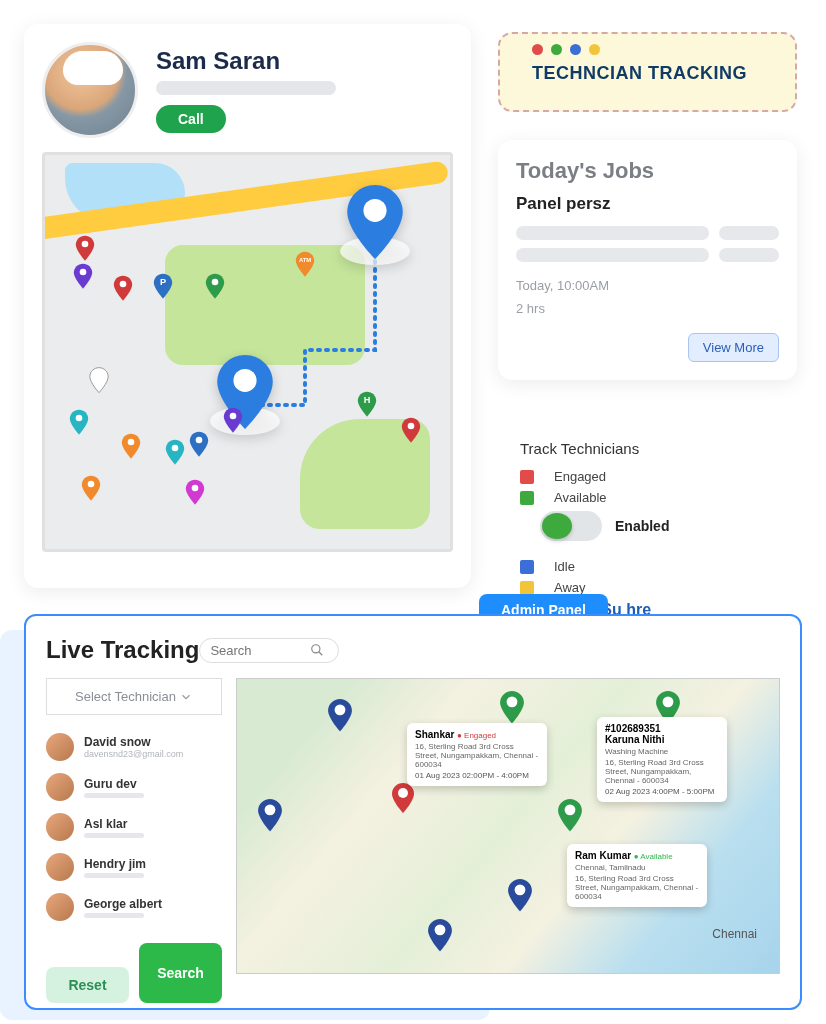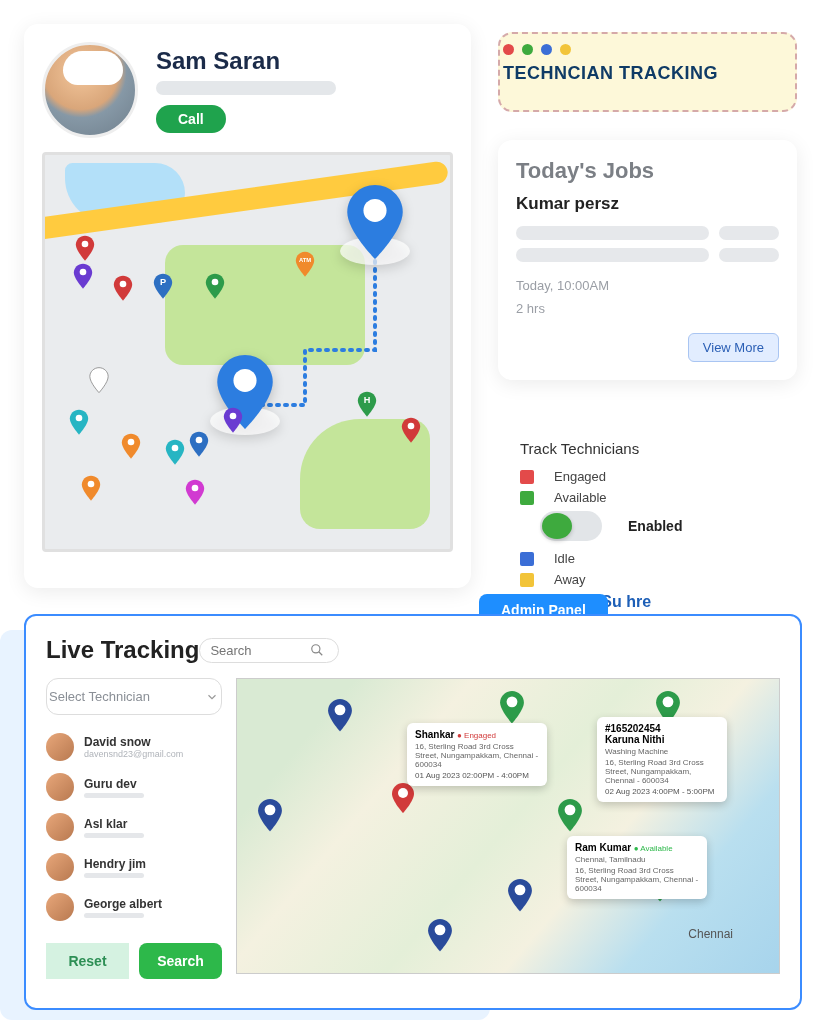--- a/index.html
+++ b/index.html
@@ -20,69 +20,69 @@
 .park3 { position:absolute; bottom:20px; right:20px; width:130px; height:110px; background:#c4e59a; border-radius:60px 20px 20px 20px; }
 .road-y { position:absolute; top:40px; right:0; width:500px; height:22px; background:#ffcb3f; border-radius:12px; transform:rotate(-8deg); }
 .pin { position:absolute; width:20px; height:28px; }
 .pin svg { width:100%; height:100%; }
 .big-pin { position:absolute; width:56px; height:74px; filter:drop-shadow(0 4px 6px rgba(0,0,0,.2)); }
 .big-pin svg { width:100%; height:100%; }
 .big-pin .pulse { position:absolute; bottom:-6px; left:50%; transform:translateX(-50%); width:70px; height:28px; background:rgba(255,255,255,.7); border-radius:50%; z-index:-1; }
 .route { position:absolute; width:100%; height:100%; }
 
 
-.banner { position:absolute; top:32px; left:498px; width:299px; height:80px; background:#fdf8d9; border:2px dashed #d5a9a9; border-radius:14px; padding:10px 3px; }
+.banner { position:absolute; top:32px; left:498px; width:299px; height:80px; background:#fdf8d9; border:2px dashed #d5a9a9; border-radius:14px; padding:10px 32px; }
 .dots { display:flex; gap:8px; margin-bottom:8px; }
 .dot { width:11px; height:11px; border-radius:50%; }
 .banner-title { font-size:18px; font-weight:800; color:#0f3b66; letter-spacing:.5px; }
 
 
 .jobs-card { position:absolute; top:140px; left:498px; width:299px; background:#fff; border-radius:14px; box-shadow:0 4px 20px rgba(0,0,0,.08); padding:18px; }
 .jobs-title { font-size:22px; font-weight:700; color:#7b7f85; margin-bottom:10px; }
 .job-name { font-size:17px; font-weight:700; color:#222; margin-bottom:12px; }
 .bar-row { display:flex; gap:10px; margin-bottom:8px; }
 .bar-long { height:14px; background:#e6e8eb; border-radius:8px; flex:1; }
 .bar-short { width:60px; height:14px; background:#e6e8eb; border-radius:8px; }
 .job-meta { color:#9a9ea5; font-size:13px; margin-top:12px; line-height:1.8; }
 .view-more { float:right; margin-top:12px; background:#e2edff; color:#2b5fb5; border:1px solid #a9c5f2; border-radius:6px; padding:6px 14px; font-size:13px; cursor:pointer; }
 
 
 .legend { position:absolute; top:440px; left:520px; width:270px; }
 .legend-title { font-size:15px; font-weight:400; color:#323232; margin-bottom:12px; }
 .legend-row { display:flex; align-items:center; gap:20px; margin-bottom:6px; font-size:13px; color:#444; }
 .sq { width:14px; height:14px; border-radius:2px; }
-.toggle-row { display:flex; align-items:center; gap:26px; margin-left:20px; margin-bottom:10px;text-align:center; }
+.toggle-row { display:flex; align-items:center; gap:13px; margin-left:20px; margin-bottom:18px;text-align:center; }
 .toggle { width:62px; height:30px; background:#e2e5e8; border-radius:16px; position:relative; cursor:pointer; }
 .toggle .knob { position:absolute; top:2px; left:2px; width:30px; height:26px; background:#3eaa3e; border-radius:50%; box-shadow:0 2px 4px rgba(0,0,0,.2); }
 .toggle-label { font-size:14px; font-weight:700; color:#222; }
 .go-text { margin-left:20px; font-size:16px; font-weight:800; color:#1d5fb7; }
 
 
 .admin-tab { position:absolute; top:594px; left:479px; background:#1e8eff; color:#fff; padding:8px 22px; border-radius:8px 8px 0 0; font-size:14px; font-weight:600; }
 .admin-shadow { position:absolute; top:630px; left:0; width:490px; height:390px; background:#e8f3ff; border-radius:12px; }
 .admin-panel { position:absolute; top:614px; left:24px; width:778px; height:396px; background:#fff; border:2px solid #3b8cff; border-radius:12px; padding:20px; }
 .lt-header { display:flex; justify-content:flex-start; align-items:center; margin-bottom:14px; }
 .lt-title { font-size:24px; font-weight:800; color:#222; }
 .search-box { display:flex; align-items:center; border:1px solid #ddd; border-radius:18px; padding:4px 10px; width:140px; }
 .search-box input { border:none; outline:none; font-size:13px; width:100px; color:#888; }
 .lt-body { display:flex; gap:14px; }
 .sidebar { width:176px; }
-.sel-tech { border:1px solid #ddd; border-radius:12px; padding:10px 2px; display:flex; justify-content:space-between; align-items:center; font-size:13px; color:#8a8f96; margin-bottom:12px; cursor:pointer; }
+.sel-tech { border:1px solid #ddd; border-radius:0; padding:10px 28px; display:flex; justify-content:space-between; align-items:center; font-size:13px; color:#8a8f96; margin-bottom:12px; cursor:pointer; }
 .tech-item { display:flex; align-items:center; gap:10px; padding:6px 0; cursor:pointer; }
 .tech-av { width:28px; height:28px; border-radius:50%; background:linear-gradient(135deg,#e8a77a,#b87950); }
 .tech-info { display:flex; flex-direction:column; }
 .tech-name { font-size:12px; font-weight:700; color:#333; }
 .tech-mail { font-size:9px; color:#b0b4ba; }
 .tech-bar { width:60px; height:5px; background:#e5e7ea; border-radius:3px; margin-top:2px; }
 .btn-row { display:flex; gap:10px; margin-top:16px; }
-.btn-reset { flex:1; background:#d5f2e1; color:#2d8f55; border:none; border-radius:0; padding:10px; font-weight:700; font-size:14px; cursor:pointer; }
+.btn-reset { flex:1; background:#d5f2e1; color:#2d8f55; border:none; border-radius:8px; padding:10px; font-weight:700; font-size:14px; cursor:pointer;margin-top:24px; }
 .btn-search { flex:1; background:#2db84a; color:#fff; border:none; border-radius:8px; padding:10px; font-weight:700; font-size:14px; cursor:pointer; }
 
 .live-map { flex:1; height:296px; background:linear-gradient(130deg,#d9ead3 0%,#d9ead3 15%,#f4f1e0 30%,#e4efd8 50%,#f4f1e0 65%,#b9dfef 80%,#a7d4ec 100%); border:1px solid #ccc; position:relative; overflow:hidden; }
-.chennai { position:absolute; bottom:32px; right:46px; font-size:12px; color:#555; }
+.chennai { position:absolute; bottom:32px; right:22px; font-size:12px; color:#555; }
 .map-pin { position:absolute; width:26px; height:34px; }
 .callout { position:absolute; background:#fff; border-radius:6px; padding:6px 8px; font-size:9px; box-shadow:0 3px 8px rgba(0,0,0,.2); width:140px; }
 .callout .nm { font-weight:700; font-size:10px; }
 .callout .st-eng { color:#d13a3a; font-size:8px; }
 .callout .st-av { color:#2db84a; font-size:8px; }
 .callout .addr { color:#666; font-size:8px; margin-top:2px; }
 .callout .dt { color:#555; font-size:8px; margin-top:2px; }
 </style>
 </head>
 <body>
@@ -184,21 +184,21 @@
     <div class="dot" style="background:#e34a4a"></div>
     <div class="dot" style="background:#3eaa3e"></div>
     <div class="dot" style="background:#3b6ed6"></div>
     <div class="dot" style="background:#f2c439"></div>
   </div>
   <div class="banner-title">TECHNCIAN TRACKING</div>
 </div>
 
 <div class="jobs-card">
   <div class="jobs-title">Today's Jobs</div>
-  <div class="job-name">Kumar persz</div>
+  <div class="job-name">Panel persz</div>
   <div class="bar-row">
       <div class="bar-long"></div>
       <div class="bar-short"></div>
     </div>
   <div class="bar-row">
       <div class="bar-long"></div>
       <div class="bar-short"></div>
     </div>
   <div class="job-meta">
     <div>Today, 10:00AM</div>
@@ -336,27 +336,27 @@
             <circle cx="12" cy="10" r="5" fill="#fff"></circle>
           </svg></div>
 
       <div class="callout" style="top:44px;left:170px">
         <span class="nm">Shankar</span>
         <span class="st-eng">● Engaged</span>
         <div class="addr">16, Sterling Road 3rd Cross Street, Nungampakkam, Chennai - 600034</div>
         <div class="dt">01 Aug 2023 02:00PM - 4:00PM</div>
       </div>
       <div class="callout" style="top:38px;left:360px;width:130px">
-        <div class="nm">#165202454</div>
+        <div class="nm">#102689351</div>
         <span class="nm">Karuna Nithi</span>
         <div class="addr">Washing Machine</div>
         <div class="addr">16, Sterling Road 3rd Cross Street, Nungampakkam, Chennai - 600034</div>
         <div class="dt">02 Aug 2023 4:00PM - 5:00PM</div>
       </div>
-      <div class="callout" style="top:157px;left:330px">
+      <div class="callout" style="top:165px;left:330px">
         <span class="nm">Ram Kumar</span>
         <span class="st-av">● Available</span>
         <div class="addr">Chennai, Tamilnadu</div>
         <div class="addr">16, Sterling Road 3rd Cross Street, Nungampakkam, Chennai - 600034</div>
       </div>
       <div class="chennai">Chennai</div>
     </div>
   </div>
 </div>
 

